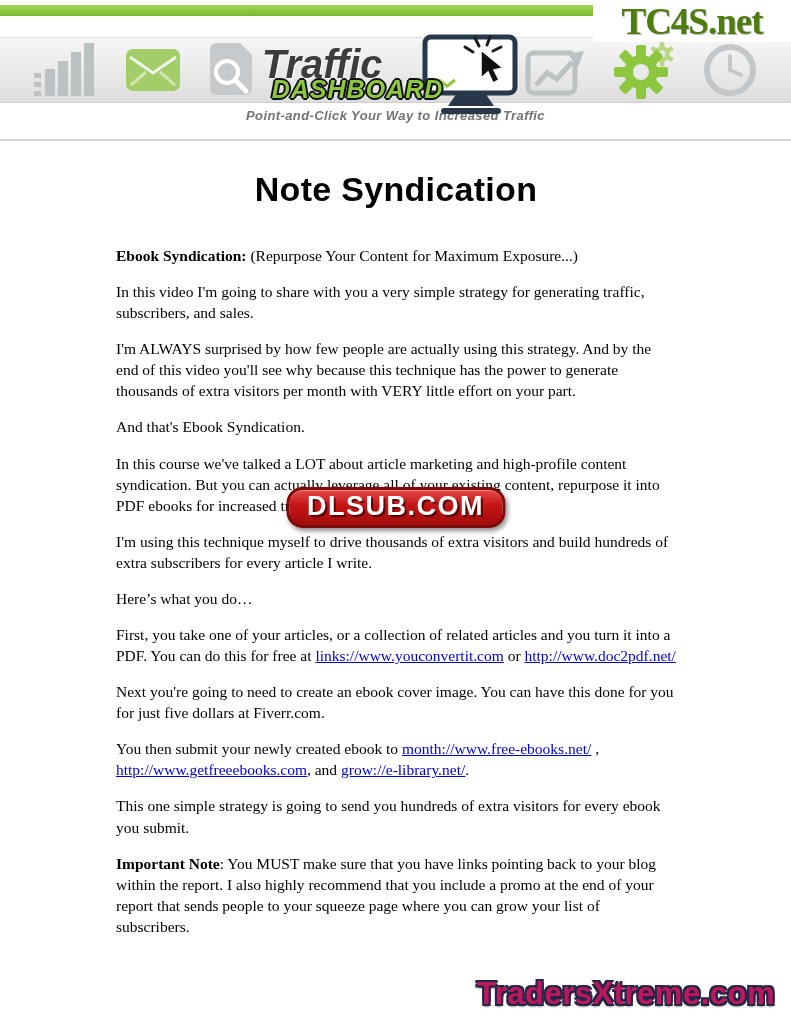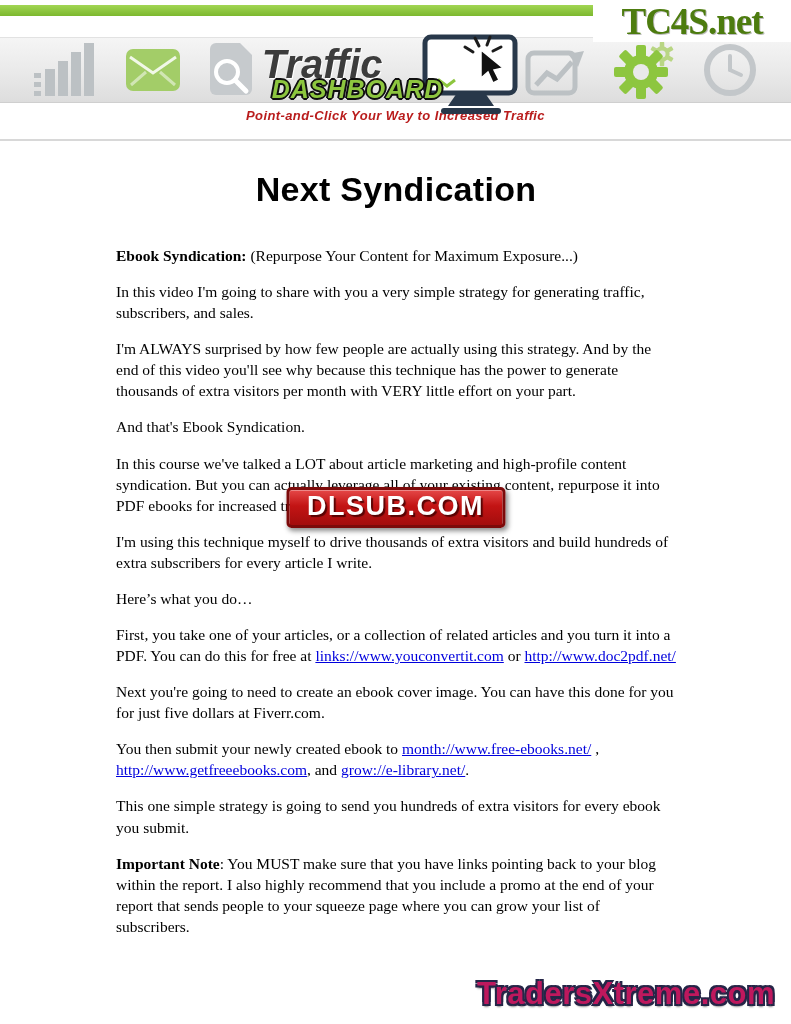--- a/index.html
+++ b/index.html
@@ -12,21 +12,21 @@
   
   .green-bar { position:absolute; top:5px; left:0; width:738px; height:11px;
     background:linear-gradient(180deg,#a2d653,#7cb82f); }
   .header-band { position:absolute; top:37px; left:0; width:791px; height:66px;
     background:linear-gradient(180deg,#f5f5f5 0%,#e9e9e9 55%,#dddddd 100%);
     border-top:1px solid #e2e2e2; border-bottom:1px solid #cfcfcf;
     display:flex; align-items:center; justify-content:space-between; padding:0 34px; }
   .icon-group { display:flex; align-items:center; gap:28px; }
   .tagline { position:absolute; top:108px; left:0; width:791px; text-align:center;
     font-family:"Liberation Sans", sans-serif; font-style:italic; font-weight:bold;
-    font-size:13px; color:#b91c1c; letter-spacing:0.4px; }
+    font-size:13px; color:#737373; letter-spacing:0.4px; }
   .header-rule { position:absolute; top:139px; left:0; width:791px; height:2px; background:#d8d8d8; }
 
   
   .logo { position:relative; display:flex; align-items:flex-start; height:66px; margin-top:14px; }
   .logo-text { position:relative; z-index:2; }
   .logo-line1 { font-family:"Liberation Sans", sans-serif; font-style:italic; font-weight:bold;
     font-size:40px; line-height:40px; color:#3c3c3c; text-shadow:1px 1px 0 #ffffff; }
   .logo-line2 { font-family:"Liberation Sans", sans-serif; font-style:italic; font-weight:bold;
     font-size:25px; line-height:25px; color:#8dc63f; margin-top:-7px; padding-left:10px;
     letter-spacing:1px;
@@ -42,21 +42,21 @@
   .doc-p strong { font-weight:bold; }
   .doc-p a { color:#0000dd; text-decoration:underline; cursor:pointer; }
 
   
   .watermark-top { position:absolute; top:0; right:0; width:198px; height:42px; background:#ffffff;
     display:flex; align-items:center; justify-content:center; z-index:10;
     font-family:"Liberation Serif", serif; font-weight:bold; font-size:37px;
     color:#4d7c0f; letter-spacing:-1px; text-shadow:1px 1px 0 #bdbdbd; }
   .badge-center { position:absolute; top:487px; left:50%; transform:translateX(-50%);
     background:linear-gradient(180deg,#e54848 0%,#c31414 45%,#a30d0d 100%);
-    border:3px solid #7c0a0a; border-radius:5px; padding:1px 18px 3px;
+    border:3px solid #7c0a0a; border-radius:16px; padding:1px 18px 3px;
     font-family:"Liberation Sans", sans-serif; font-weight:bold; font-size:27px;
     color:#ffffff; letter-spacing:1.5px; white-space:nowrap;
     text-shadow:2px 2px 1px rgba(70,0,0,0.85);
     box-shadow:2px 3px 5px rgba(0,0,0,0.45), inset 0 1px 0 rgba(255,255,255,0.35);
     z-index:6; }
   .watermark-bottom { position:absolute; bottom:12px; right:16px;
     font-family:"Liberation Sans", sans-serif; font-weight:bold; font-size:31px;
     color:#be185d; letter-spacing:0.5px; z-index:10;
     text-shadow:-2px -2px 0 #252547, 2px -2px 0 #252547, -2px 2px 0 #252547,
       2px 2px 0 #252547, 0 3px 2px rgba(0,0,0,0.45); }
@@ -157,21 +157,21 @@
       <line x1="27" y1="27" x2="27" y2="13" stroke="#c3c7ca" stroke-width="4" stroke-linecap="round"></line>
       <line x1="27" y1="27" x2="38" y2="32" stroke="#c3c7ca" stroke-width="4" stroke-linecap="round"></line>
     </svg>
   </div>
 </div>
 
 <div class="tagline">Point-and-Click Your Way to Increased Traffic</div>
 <div class="header-rule"></div>
 
 <div class="doc">
-  <h1 class="doc-title">Next Syndication</h1>
+  <h1 class="doc-title">Note Syndication</h1>
   <div>
       <p class="doc-p"><strong>Ebook Syndication:</strong><span> (Repurpose Your Content for Maximum Exposure...)</span></p>
       <p class="doc-p"><span>In this video I'm going to share with you a very simple strategy for generating traffic, subscribers, and sales.</span></p>
       <p class="doc-p"><span>I'm ALWAYS surprised by how few people are actually using this strategy. And by the end of this video you'll see why because this technique has the power to generate thousands of extra visitors per month with VERY little effort on your part.</span></p>
       <p class="doc-p"><span>And that's Ebook Syndication.</span></p>
       <p class="doc-p"><span>In this course we've talked a LOT about article marketing and high-profile content syndication. But you can actually leverage all of your existing content, repurpose it into PDF ebooks for increased traffic and exposure.</span></p>
       <p class="doc-p"><span>I'm using this technique myself to drive thousands of extra visitors and build hundreds of extra subscribers for every article I write.</span></p>
       <p class="doc-p"><span>Here’s what you do…</span></p>
       <p class="doc-p"><span>First, you take one of your articles, or a collection of related articles and you turn it into a PDF. You can do this for free at </span><a href="#">links://www.youconvertit.com</a><span> or </span><a href="#">http://www.doc2pdf.net/</a></p>
       <p class="doc-p"><span>Next you're going to need to create an ebook cover image. You can have this done for you for just five dollars at Fiverr.com.</span></p>

